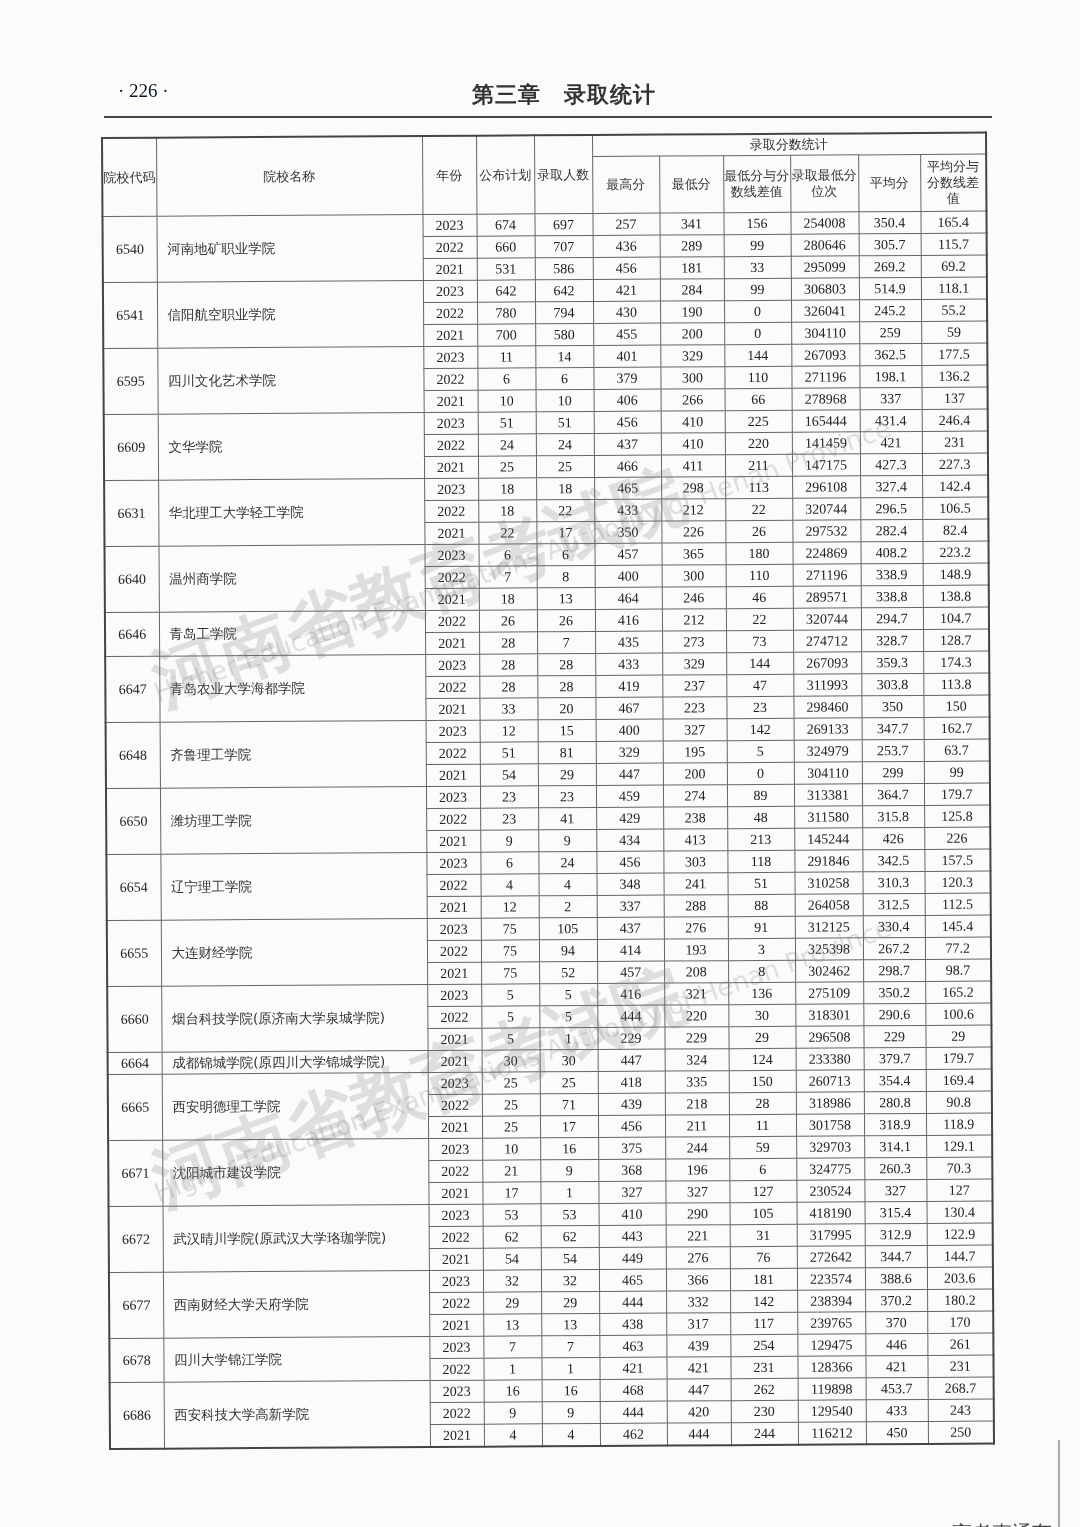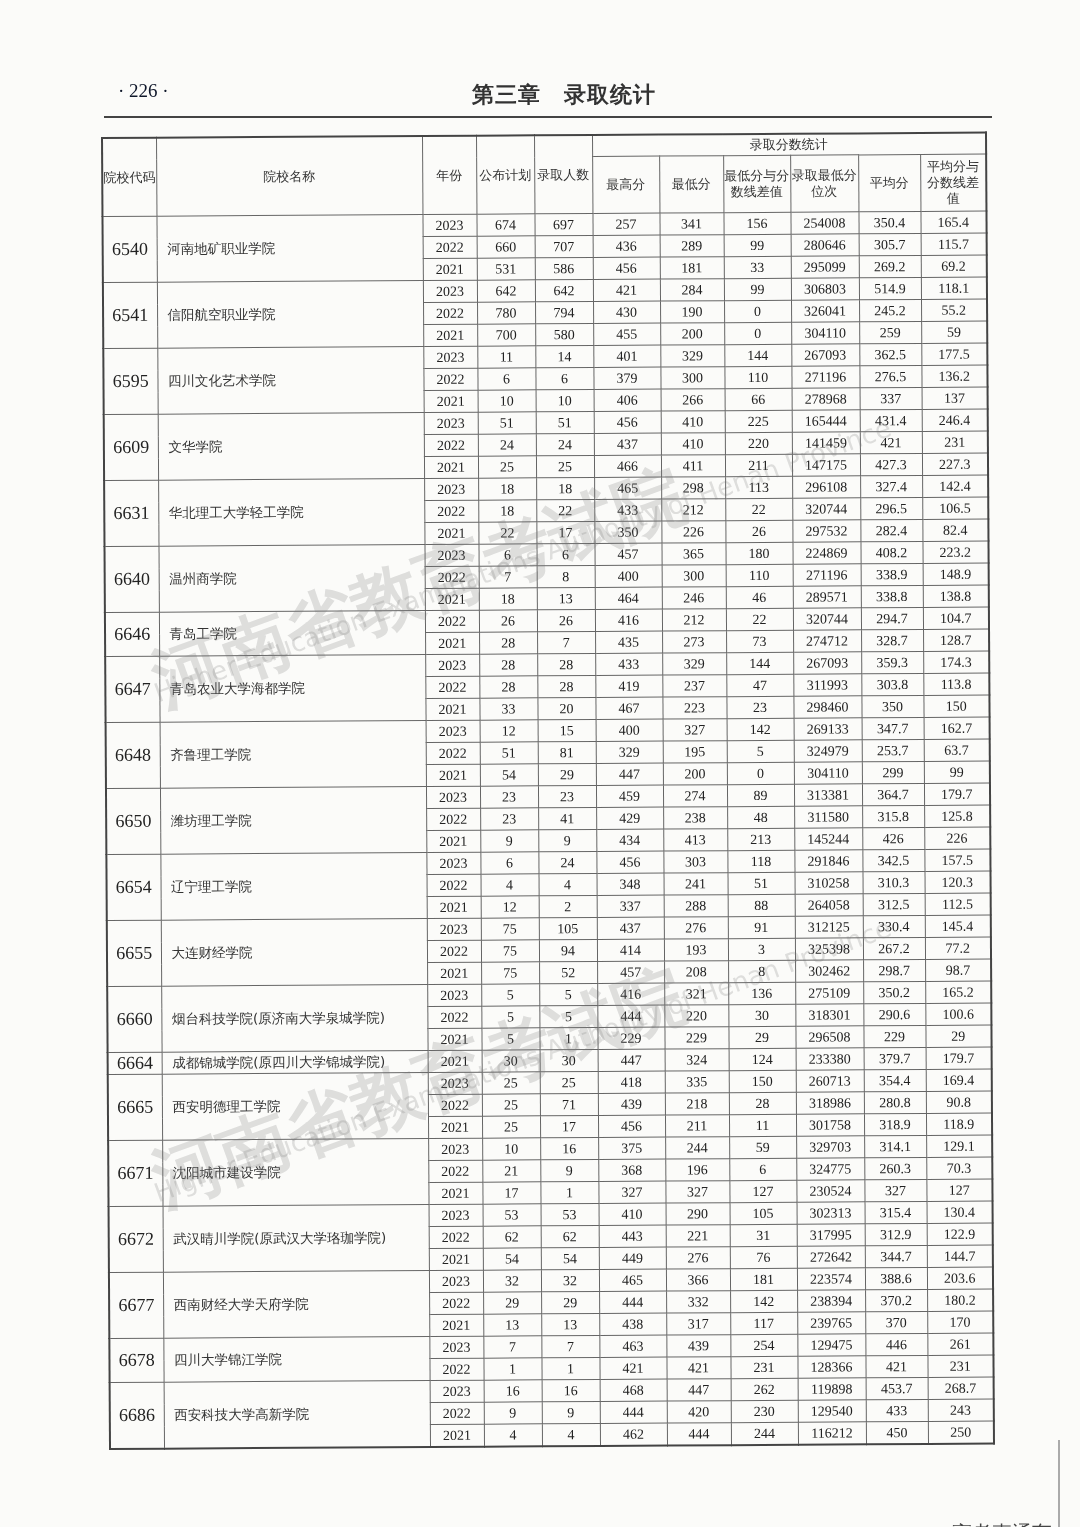--- a/index.html
+++ b/index.html
@@ -9,21 +9,21 @@
   }
   .page-header { position:absolute; left:104px; top:78px; width:888px; height:36px; }
   .page-number { position:absolute; left:14px; top:2px; font-size:19px; font-family:"Liberation Serif",serif; color:#0f172a; }
   .chapter-title { position:absolute; left:368px; top:2px; font-size:22px; font-family:"DejaVu Sans",sans-serif; font-weight:bold; color:#333; letter-spacing:1px; }
   .header-rule { position:absolute; left:0; top:38px; width:888px; height:0; border-top:2px solid #444; }
   .table-wrap { position:absolute; left:101px; top:137px; width:884px; transform:rotate(-0.35deg); transform-origin:0 0; }
   table { border-collapse:collapse; width:884px; table-layout:fixed; border:2px solid #444; }
   th, td { border:1px solid #666; text-align:center; padding:0; font-family:"Liberation Serif",serif; font-size:14px; color:#222; height:21px; line-height:21px; font-weight:normal; }
   th { font-family:"DejaVu Sans",sans-serif; font-size:13px; line-height:16px; color:#333; }
   td.name { text-align:left; padding-left:10px; font-family:"DejaVu Sans",sans-serif; font-size:13.5px; color:#333; }
-  td.code { font-size:18px; }
+  td.code { font-size:14px; }
   .col-code{width:54px}.col-name{width:266px}.col-year{width:54px}.col-plan{width:58px}.col-admit{width:58px}
   .col-max{width:67px}.col-min{width:64px}.col-mindiff{width:67px}.col-rank{width:68px}.col-avg{width:62px}.col-avgdiff{width:66px}
   .watermark { position:absolute; pointer-events:none; color:rgba(120,120,120,0.22); font-family:"DejaVu Sans",sans-serif; font-weight:bold; white-space:nowrap; transform-origin:0 0; }
   .wm1 { left:140px; top:640px; font-size:70px; transform:rotate(-20deg); }
   .wm2 { left:150px; top:680px; font-size:26px; transform:rotate(-20deg); font-weight:normal; }
   .wm3 { left:140px; top:1140px; font-size:70px; transform:rotate(-20deg); }
   .wm4 { left:150px; top:1180px; font-size:26px; transform:rotate(-20deg); font-weight:normal; }
   .footer-brand { position:absolute; right:28px; top:1473px; font-family:Liberation Sans, sans-serif; font-size:20px; color:#444;margin-top:47px; }
   .edge-line { position:absolute; left:1058px; top:1440px; width:0; height:87px; border-left:2px solid #aaa; }
 </style>
@@ -154,21 +154,21 @@
           <td>177.5</td>
         </tr>
         <tr>
           <td>2022</td>
           <td>6</td>
           <td>6</td>
           <td>379</td>
           <td>300</td>
           <td>110</td>
           <td>271196</td>
-          <td>276.5</td>
+          <td>198.1</td>
           <td>136.2</td>
         </tr>
         <tr>
           <td>2021</td>
           <td>10</td>
           <td>10</td>
           <td>406</td>
           <td>266</td>
           <td>66</td>
           <td>278968</td>
@@ -599,21 +599,21 @@
         </tr>
         <tr>
           <td class="code" rowspan="3">6672</td>
           <td class="name" rowspan="3">武汉晴川学院(原武汉大学珞珈学院)</td>
           <td>2023</td>
           <td>53</td>
           <td>53</td>
           <td>410</td>
           <td>290</td>
           <td>105</td>
-          <td>302313</td>
+          <td>418190</td>
           <td>315.4</td>
           <td>130.4</td>
         </tr>
         <tr>
           <td>2022</td>
           <td>62</td>
           <td>62</td>
           <td>443</td>
           <td>221</td>
           <td>31</td>

